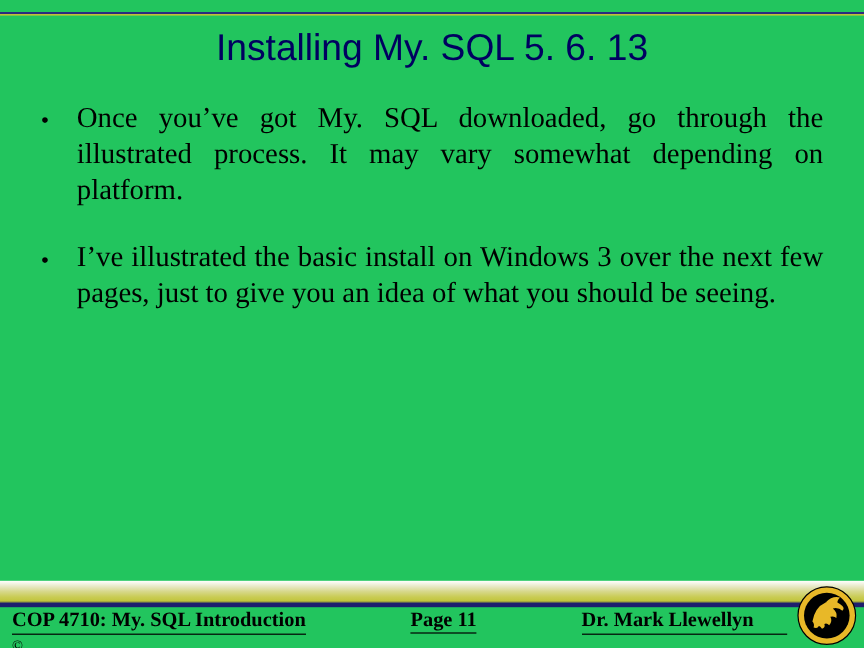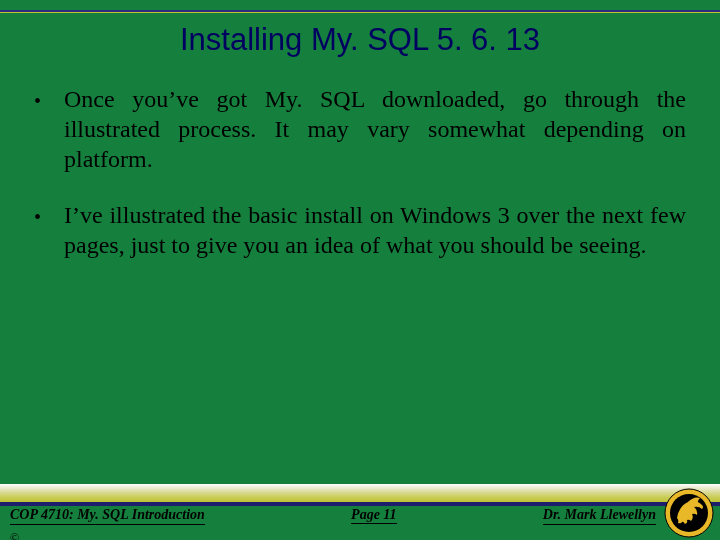--- a/index.html
+++ b/index.html
@@ -9,21 +9,21 @@
     height: 540px;
     background: #ffffff;
     font-family: "Times New Roman", Times, serif;
     overflow: hidden;
     position: relative;
   }
   .slide {
     width: 720px;
     height: 540px;
     position: relative;
-    background: #15803d;
+    background: #22c55e;
     box-sizing: border-box;
   }
   .title {
     font-family: Arial, Helvetica, sans-serif;
     font-size: 31px;
     color: #000060;
     text-align: center;
     padding-top: 22px;
     padding-bottom: 8px;
     font-weight: 400;
@@ -84,23 +84,22 @@
     border-top: 1px solid #bfc236;
   }
   .footer-text-row {
     position: absolute;
     left: 0;
     right: 0;
     bottom: 3px;
     height: 30px;
     display: flex;
     align-items: flex-start;
-    font-style: italic;
     font-weight: bold;
-    font-size: 14px;
+    font-size: 17px;
     color: #000000;
     font-family: "Times New Roman", Times, serif;
   }
   .footer-left {
     flex: 0 0 auto;
     padding-left: 10px;
     position: relative;
   }
   .footer-left::after {
     content: "";
@@ -116,21 +115,21 @@
     text-align: center;
     position: relative;
   }
   .footer-center > span {
     border-bottom: 1px solid #000;
     padding-bottom: 1px;
     margin-top: 36px;
   }
   .footer-right {
     flex: 0 0 auto;
-    padding-right: 64px;
+    padding-right: 92px;
     position: relative;
   }
   .footer-right::after {
     content: "";
     position: absolute;
     left: 0;
     right: 64px;
     bottom: -2px;
     height: 1px;
     background: #000000;

